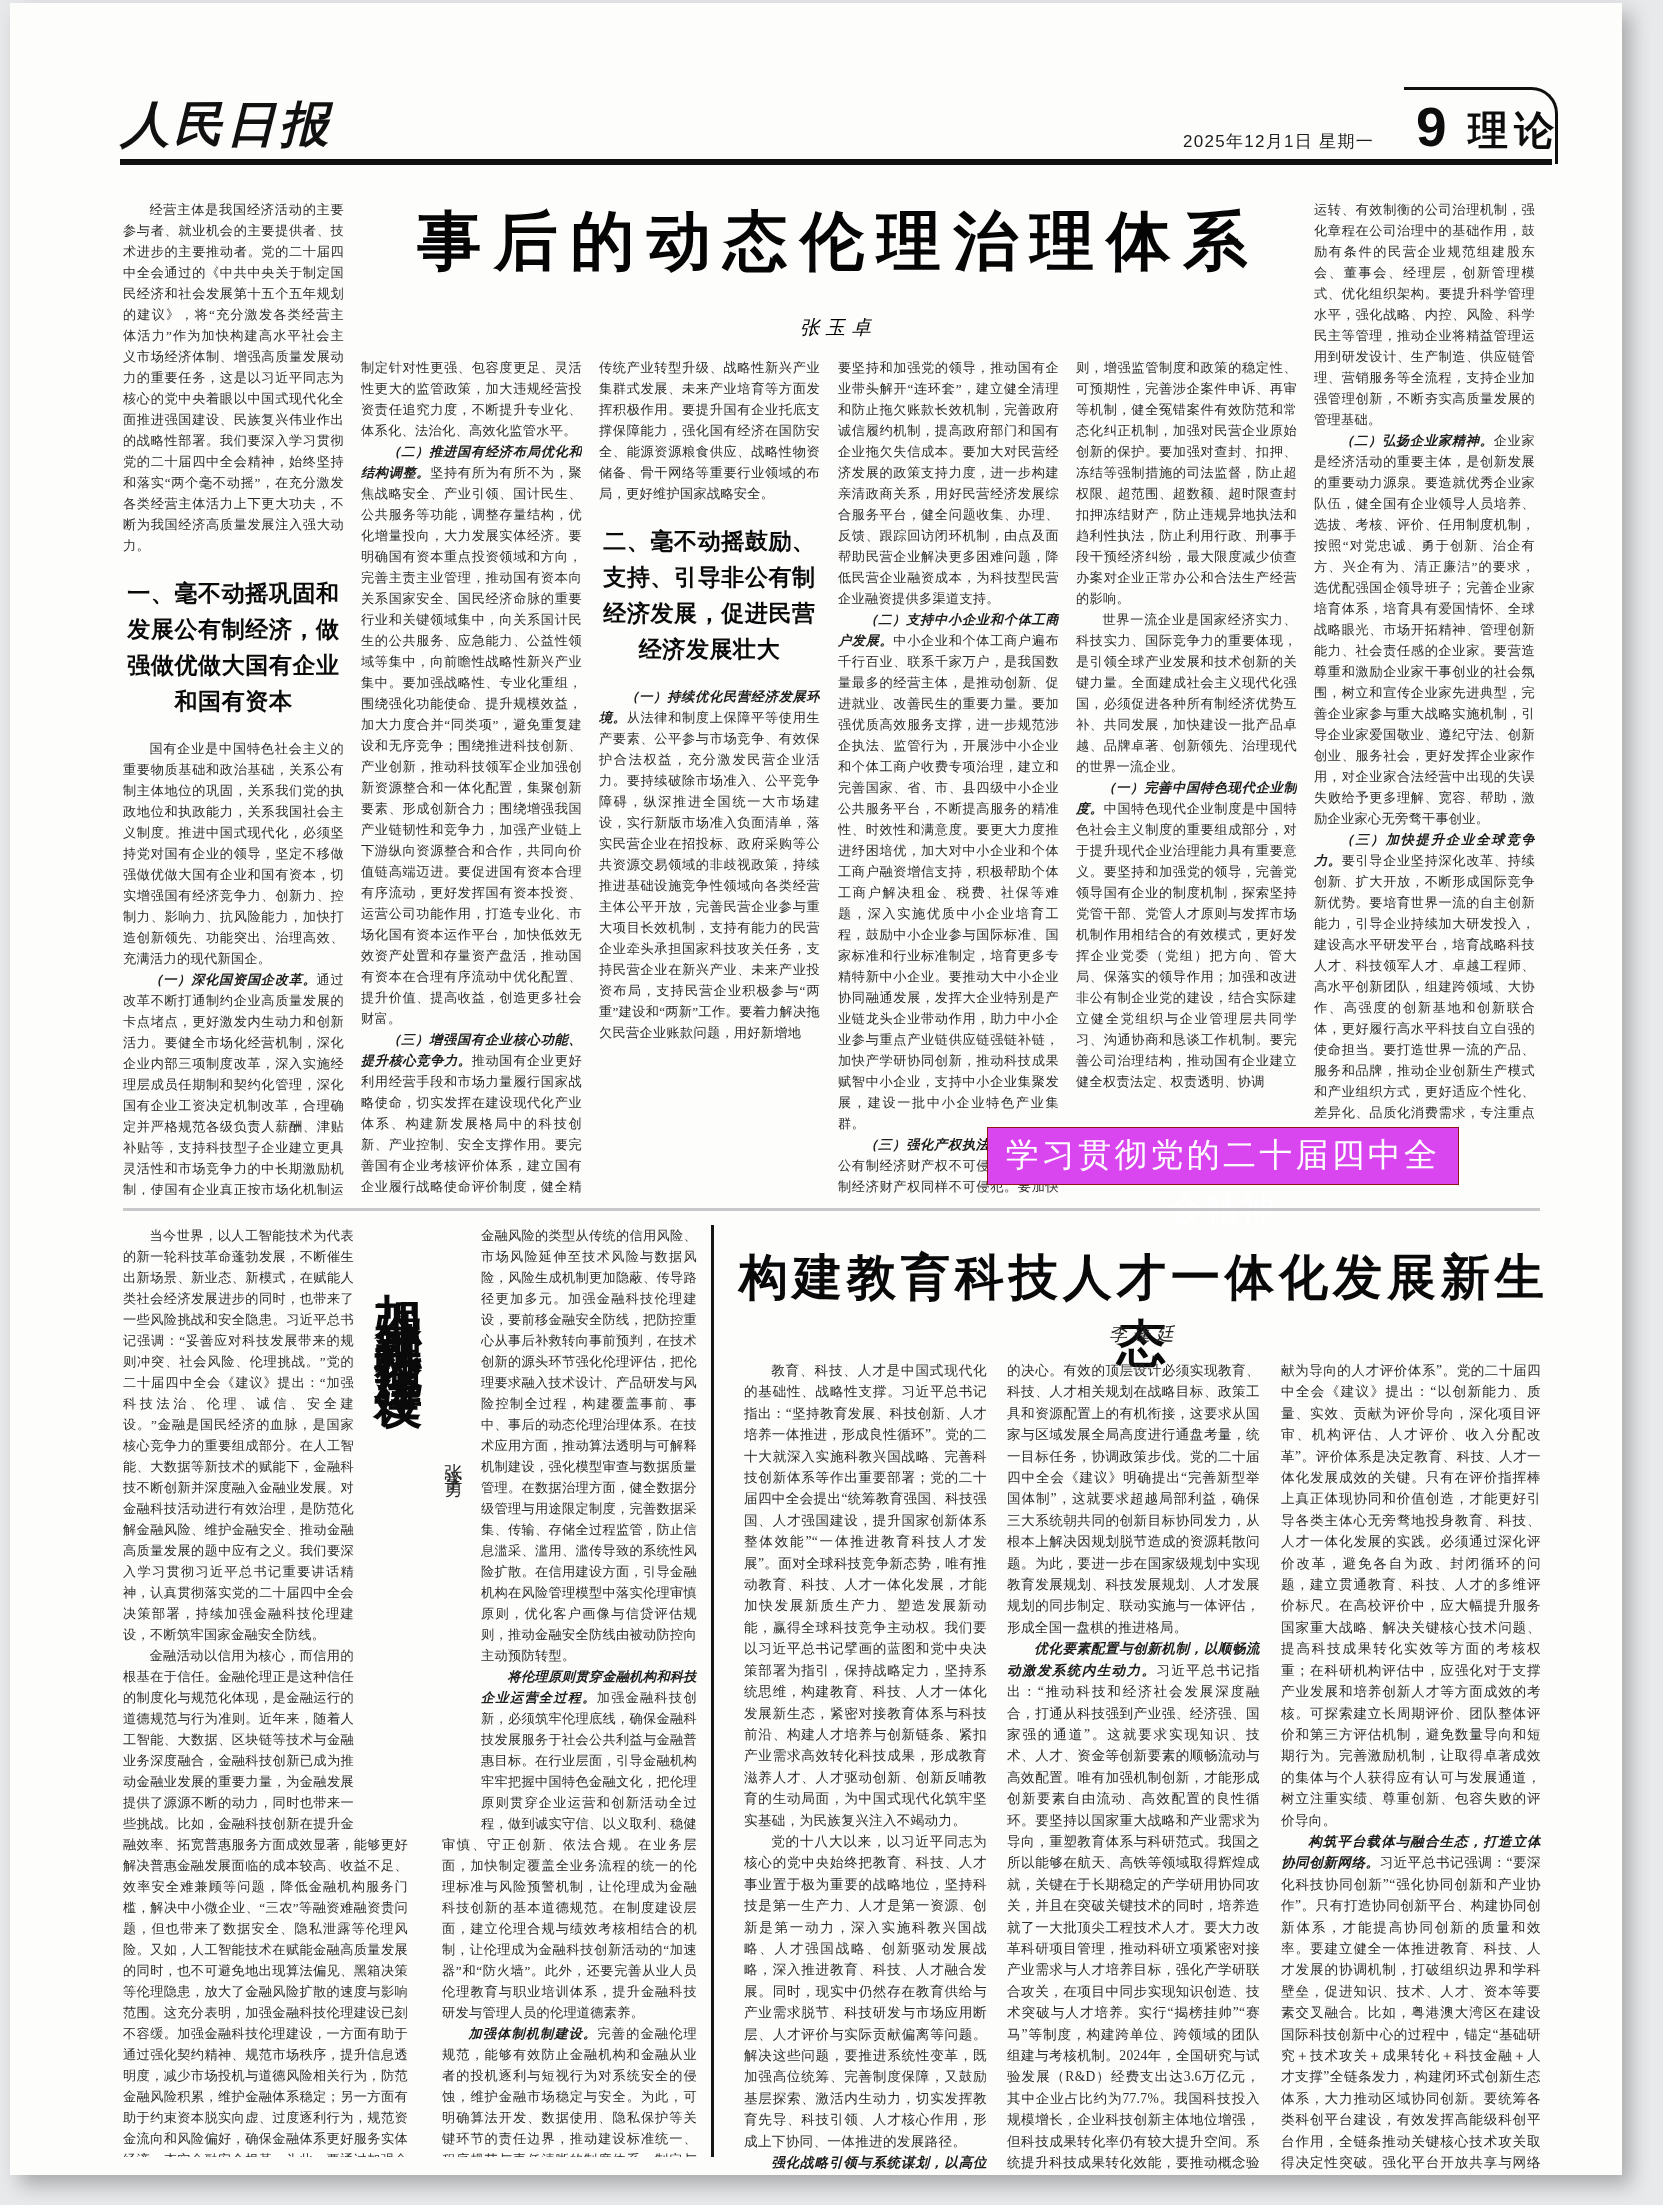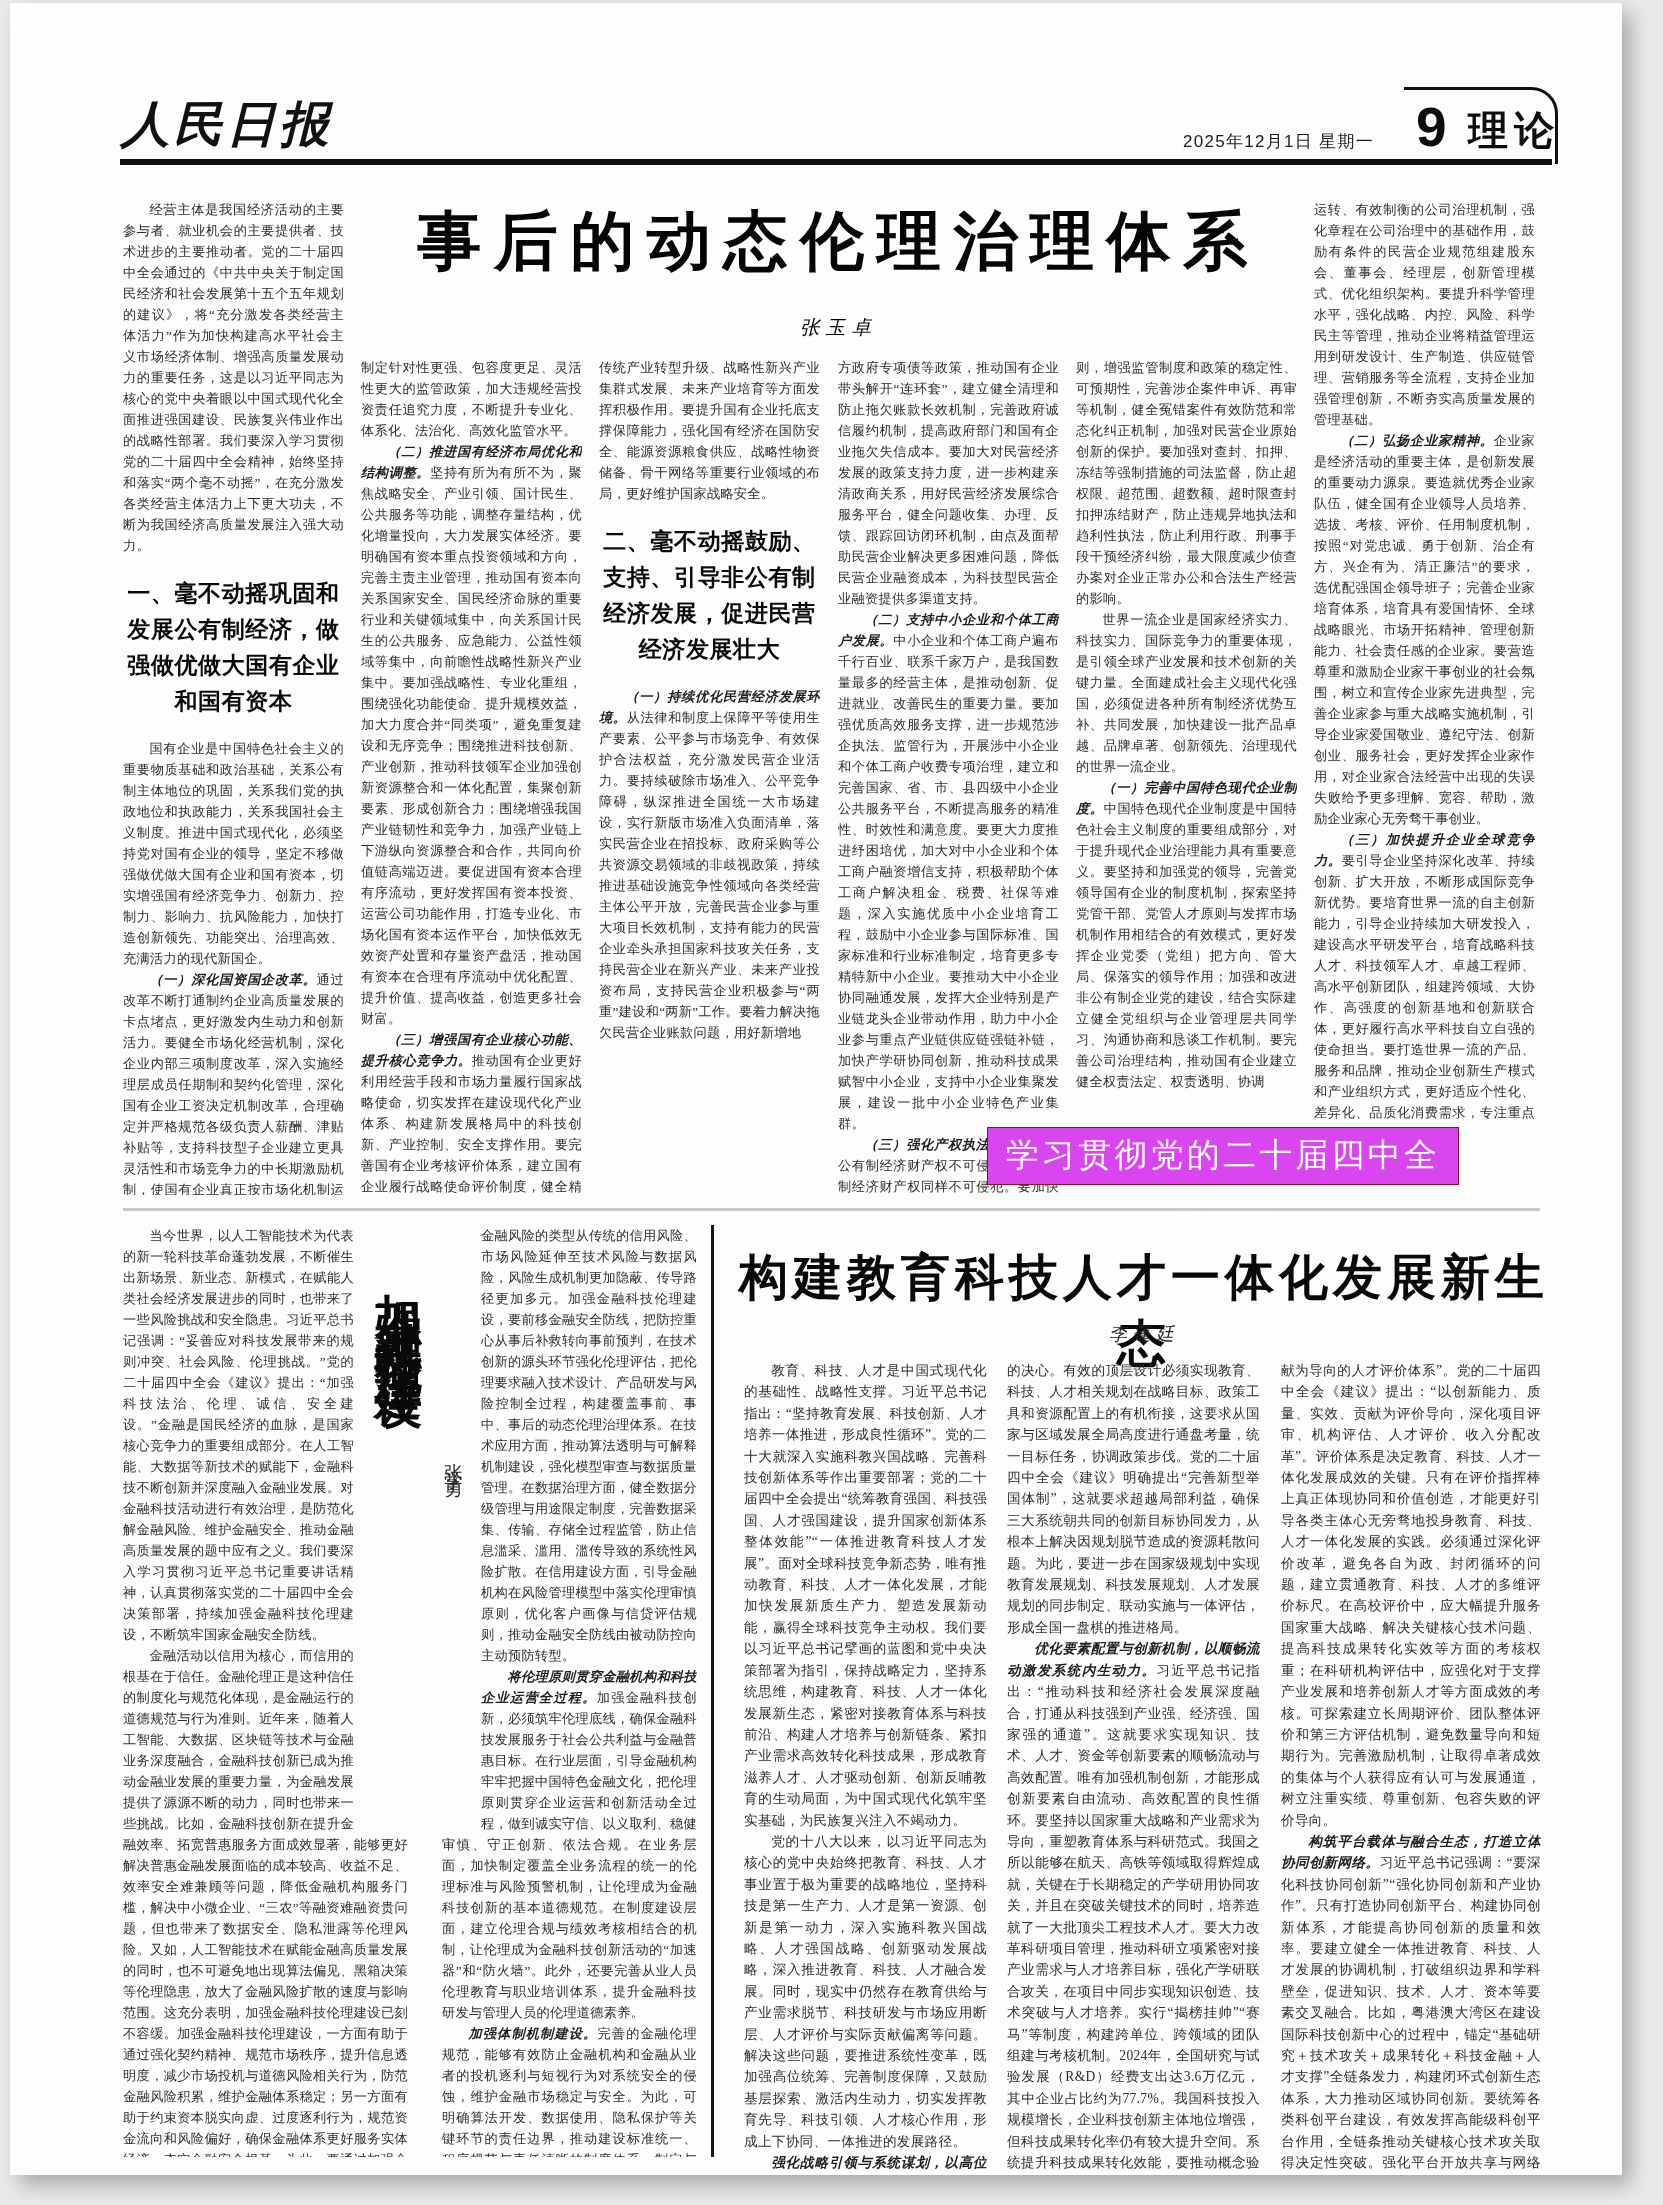--- a/index.html
+++ b/index.html
@@ -89,21 +89,21 @@
     <p class="noindent">制定针对性更强、包容度更足、灵活性更大的监管政策，加大违规经营投资责任追究力度，不断提升专业化、体系化、法治化、高效化监管水平。</p>
     <p><span class="lead">（二）推进国有经济布局优化和结构调整。</span>坚持有所为有所不为，聚焦战略安全、产业引领、国计民生、公共服务等功能，调整存量结构，优化增量投向，大力发展实体经济。要明确国有资本重点投资领域和方向，完善主责主业管理，推动国有资本向关系国家安全、国民经济命脉的重要行业和关键领域集中，向关系国计民生的公共服务、应急能力、公益性领域等集中，向前瞻性战略性新兴产业集中。要加强战略性、专业化重组，围绕强化功能使命、提升规模效益，加大力度合并“同类项”，避免重复建设和无序竞争；围绕推进科技创新、产业创新，推动科技领军企业加强创新资源整合和一体化配置，集聚创新要素、形成创新合力；围绕增强我国产业链韧性和竞争力，加强产业链上下游纵向资源整合和合作，共同向价值链高端迈进。要促进国有资本合理有序流动，更好发挥国有资本投资、运营公司功能作用，打造专业化、市场化国有资本运作平台，加快低效无效资产处置和存量资产盘活，推动国有资本在合理有序流动中优化配置、提升价值、提高收益，创造更多社会财富。</p>
     <p><span class="lead">（三）增强国有企业核心功能、提升核心竞争力。</span>推动国有企业更好利用经营手段和市场力量履行国家战略使命，切实发挥在建设现代化产业体系、构建新发展格局中的科技创新、产业控制、安全支撑作用。要完善国有企业考核评价体系，建立国有企业履行战略使命评价制度，健全精准化、差异化、长周期的科技创新和产业创新考核评价体系、政策支持体系，实行“一企一策”考核，引导国有企业切实把发展的重心转换到增强核心功能、提升核心竞争力上来。要推动国有企业打造原创技术策源地和现代产业链链长，加强应用基础研究，加快关键核心技术攻关，努力成为原创技术的需求提出者、创新组织者、技术供给者、市场应用者；灵活运用产业发展基金等工具，引导国有资本在</p>
   </div>
 <div class="col c3">
     <p class="noindent">传统产业转型升级、战略性新兴产业集群式发展、未来产业培育等方面发挥积极作用。要提升国有企业托底支撑保障能力，强化国有经济在国防安全、能源资源粮食供应、战略性物资储备、骨干网络等重要行业领域的布局，更好维护国家战略安全。</p>
     <div class="sec-head">二、毫不动摇鼓励、支持、引导非公有制经济发展，促进民营经济发展壮大</div>
     <p><span class="lead">（一）持续优化民营经济发展环境。</span>从法律和制度上保障平等使用生产要素、公平参与市场竞争、有效保护合法权益，充分激发民营企业活力。要持续破除市场准入、公平竞争障碍，纵深推进全国统一大市场建设，实行新版市场准入负面清单，落实民营企业在招投标、政府采购等公共资源交易领域的非歧视政策，持续推进基础设施竞争性领域向各类经营主体公平开放，完善民营企业参与重大项目长效机制，支持有能力的民营企业牵头承担国家科技攻关任务，支持民营企业在新兴产业、未来产业投资布局，支持民营企业积极参与“两重”建设和“两新”工作。要着力解决拖欠民营企业账款问题，用好新增地</p>
   </div>
 <div class="col c4">
-    <p class="noindent">方政府专项债等政策，推动国有企业带头解开“连环套”，建立健全清理和防止拖欠账款长效机制，完善政府诚信履约机制，提高政府部门和国有企业拖欠失信成本。要加大对民营经济发展的政策支持力度，进一步构建亲清政商关系，用好民营经济发展综合服务平台，健全问题收集、办理、反馈、跟踪回访闭环机制，由点及面帮助民营企业解决更多困难问题，降低民营企业融资成本，为科技型民营企业融资提供多渠道支持。</p>
+    <p class="noindent">要坚持和加强党的领导，推动国有企业带头解开“连环套”，建立健全清理和防止拖欠账款长效机制，完善政府诚信履约机制，提高政府部门和国有企业拖欠失信成本。要加大对民营经济发展的政策支持力度，进一步构建亲清政商关系，用好民营经济发展综合服务平台，健全问题收集、办理、反馈、跟踪回访闭环机制，由点及面帮助民营企业解决更多困难问题，降低民营企业融资成本，为科技型民营企业融资提供多渠道支持。</p>
     <p><span class="lead">（二）支持中小企业和个体工商户发展。</span>中小企业和个体工商户遍布千行百业、联系千家万户，是我国数量最多的经营主体，是推动创新、促进就业、改善民生的重要力量。要加强优质高效服务支撑，进一步规范涉企执法、监管行为，开展涉中小企业和个体工商户收费专项治理，建立和完善国家、省、市、县四级中小企业公共服务平台，不断提高服务的精准性、时效性和满意度。要更大力度推进纾困培优，加大对中小企业和个体工商户融资增信支持，积极帮助个体工商户解决租金、税费、社保等难题，深入实施优质中小企业培育工程，鼓励中小企业参与国际标准、国家标准和行业标准制定，培育更多专精特新中小企业。要推动大中小企业协同融通发展，发挥大企业特别是产业链龙头企业带动作用，助力中小企业参与重点产业链供应链强链补链，加快产学研协同创新，推动科技成果赋智中小企业，支持中小企业集聚发展，建设一批中小企业特色产业集群。</p>
     <p><span class="lead">（三）强化产权执法司法保护。</span>公有制经济财产权不可侵犯，非公有制经济财产权同样不可侵犯。要加快形成以民营经济促进法为基础、相关法律法规规章为支撑的法律制度体系，更好发挥法治在促进民营经济发展中固根本、稳预期、利长远的保障作用。要依法保护民营企业和民营企业家合法权益，加快完善行政处罚等领域行政裁量权基准制度，依法公开监管标准和规</p>
   </div>
 <div class="col c5">
     <p class="noindent">则，增强监管制度和政策的稳定性、可预期性，完善涉企案件申诉、再审等机制，健全冤错案件有效防范和常态化纠正机制，加强对民营企业原始创新的保护。要加强对查封、扣押、冻结等强制措施的司法监督，防止超权限、超范围、超数额、超时限查封扣押冻结财产，防止违规异地执法和趋利性执法，防止利用行政、刑事手段干预经济纠纷，最大限度减少侦查办案对企业正常办公和合法生产经营的影响。</p>
     <p>世界一流企业是国家经济实力、科技实力、国际竞争力的重要体现，是引领全球产业发展和技术创新的关键力量。全面建成社会主义现代化强国，必须促进各种所有制经济优势互补、共同发展，加快建设一批产品卓越、品牌卓著、创新领先、治理现代的世界一流企业。</p>
     <p><span class="lead">（一）完善中国特色现代企业制度。</span>中国特色现代企业制度是中国特色社会主义制度的重要组成部分，对于提升现代企业治理能力具有重要意义。要坚持和加强党的领导，完善党领导国有企业的制度机制，探索坚持党管干部、党管人才原则与发挥市场机制作用相结合的有效模式，更好发挥企业党委（党组）把方向、管大局、保落实的领导作用；加强和改进非公有制企业党的建设，结合实际建立健全党组织与企业管理层共同学习、沟通协商和恳谈工作机制。要完善公司治理结构，推动国有企业建立健全权责法定、权责透明、协调</p>
   </div>
 <div class="col c6">
     <p class="noindent">运转、有效制衡的公司治理机制，强化章程在公司治理中的基础作用，鼓励有条件的民营企业规范组建股东会、董事会、经理层，创新管理模式、优化组织架构。要提升科学管理水平，强化战略、内控、风险、科学民主等管理，推动企业将精益管理运用到研发设计、生产制造、供应链管理、营销服务等全流程，支持企业加强管理创新，不断夯实高质量发展的管理基础。</p>

